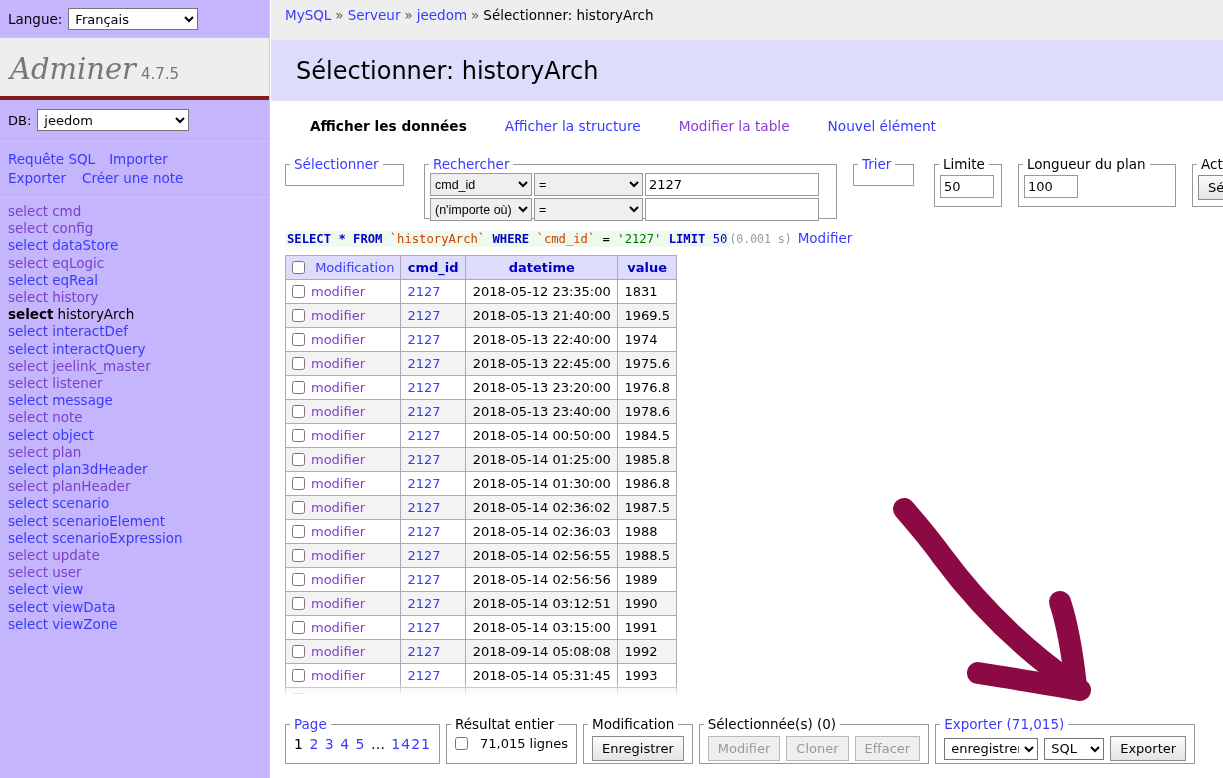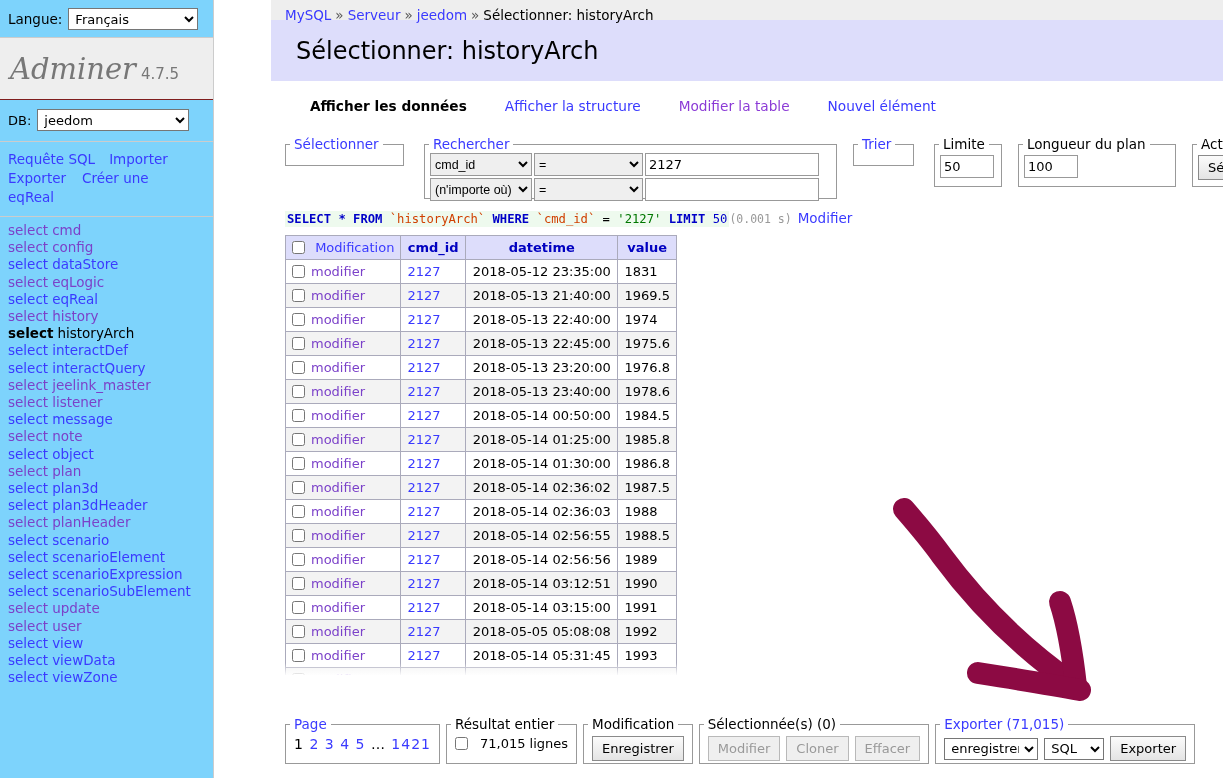--- a/index.html
+++ b/index.html
@@ -13,43 +13,43 @@
     font-size: 13px;
     color: #000;
   }
   a { color: #3a3aff; text-decoration: none; }
 
   #page { position: relative; width: 1223px; height: 778px; }
 
   
   #sidebar {
     position: absolute; left: 0; top: 0;
-    width: 214px; height: 778px;
-    background: #7dd3fc;
+    width: 270px; height: 778px;
+    background: #c4b5fd;
     border-right: 1px solid #ccc;
   }
   .lang-row {
     padding: 8px 8px 7px 8px;
     font-size: 13.5px;
     display: flex; align-items: center; gap: 6px;
     border-bottom: 1px solid #ccc;
   }
   .lang-row .lbl { color: #000; }
   select.styled {
     font-family: "DejaVu Sans", "Liberation Sans", sans-serif;
     font-size: 13px;
     border: 1px solid #767676;
     background: #fff;
     color: #000;
     padding: 1px 2px;
     height: 22px;
   }
   #logo-box {
     background: #eee;
-    border-bottom: 1px solid #7f1d1d;
+    border-bottom: 4px solid #7f1d1d;
     padding: 14px 10px 16px 10px;
     height: 62px;
   }
   #logo-box .brand {
     font-family: "DejaVu Serif", "Liberation Serif", serif;
     font-style: italic;
     font-size: 29px;
     color: #777;
     letter-spacing: 0px;
   }
@@ -86,21 +86,21 @@
   
   #main {
     position: absolute; left: 271px; top: 0;
     width: 952px; height: 778px;
     background: #fff;
   }
   #breadcrumb {
     background: #eee;
     padding: 7px 0 8px 14px;
     font-size: 13.5px;
-    height: 20px;
+    height: 40px;
     white-space: nowrap;
   }
   #breadcrumb .sep { color: #555; margin: 0 4px; }
   #breadcrumb .cur { color: #000; }
 
   #title-bar {
     background: #ddddfb;
     height: 62px;
     display: flex; align-items: center;
     padding-left: 25px;
@@ -279,47 +279,45 @@
       <select class="styled" style="width:152px">
         <option>jeedom</option>
       </select>
     </div>
 
     <div class="links-box">
       <div class="row1">
         <a href="#">Requête SQL</a><a href="#">Importer</a>
       </div>
       <div class="row2">
-        <a href="#">Exporter</a><a href="#">Créer une eqReal</a>
+        <a href="#">Exporter</a><a href="#">Créer une note</a>
       </div>
     </div>
 
     <div id="tables-list">
         <div class="tbl-item"><a href="#" class="sel visited">select</a><a href="#" class="name visited">cmd</a></div>
         <div class="tbl-item"><a href="#" class="sel visited">select</a><a href="#" class="name visited">config</a></div>
         <div class="tbl-item"><a href="#" class="sel">select</a><a href="#" class="name">dataStore</a></div>
         <div class="tbl-item"><a href="#" class="sel visited">select</a><a href="#" class="name visited">eqLogic</a></div>
         <div class="tbl-item"><a href="#" class="sel">select</a><a href="#" class="name">eqReal</a></div>
         <div class="tbl-item"><a href="#" class="sel visited">select</a><a href="#" class="name visited">history</a></div>
         <div class="tbl-item active"><a href="#" class="sel">select</a><a href="#" class="name">historyArch</a></div>
         <div class="tbl-item"><a href="#" class="sel">select</a><a href="#" class="name">interactDef</a></div>
         <div class="tbl-item"><a href="#" class="sel">select</a><a href="#" class="name">interactQuery</a></div>
         <div class="tbl-item"><a href="#" class="sel visited">select</a><a href="#" class="name visited">jeelink_master</a></div>
         <div class="tbl-item"><a href="#" class="sel visited">select</a><a href="#" class="name visited">listener</a></div>
         <div class="tbl-item"><a href="#" class="sel">select</a><a href="#" class="name">message</a></div>
         <div class="tbl-item"><a href="#" class="sel visited">select</a><a href="#" class="name visited">note</a></div>
         <div class="tbl-item"><a href="#" class="sel">select</a><a href="#" class="name">object</a></div>
         <div class="tbl-item"><a href="#" class="sel visited">select</a><a href="#" class="name visited">plan</a></div>
-        <div class="tbl-item"><a href="#" class="sel">select</a><a href="#" class="name">plan3d</a></div>
         <div class="tbl-item"><a href="#" class="sel">select</a><a href="#" class="name">plan3dHeader</a></div>
         <div class="tbl-item"><a href="#" class="sel visited">select</a><a href="#" class="name visited">planHeader</a></div>
         <div class="tbl-item"><a href="#" class="sel">select</a><a href="#" class="name">scenario</a></div>
         <div class="tbl-item"><a href="#" class="sel">select</a><a href="#" class="name">scenarioElement</a></div>
         <div class="tbl-item"><a href="#" class="sel">select</a><a href="#" class="name">scenarioExpression</a></div>
-        <div class="tbl-item"><a href="#" class="sel">select</a><a href="#" class="name">scenarioSubElement</a></div>
         <div class="tbl-item"><a href="#" class="sel visited">select</a><a href="#" class="name visited">update</a></div>
         <div class="tbl-item"><a href="#" class="sel visited">select</a><a href="#" class="name visited">user</a></div>
         <div class="tbl-item"><a href="#" class="sel">select</a><a href="#" class="name">view</a></div>
         <div class="tbl-item"><a href="#" class="sel">select</a><a href="#" class="name">viewData</a></div>
         <div class="tbl-item"><a href="#" class="sel">select</a><a href="#" class="name">viewZone</a></div>
       </div>
   </div>
 
   <div id="main">
 
@@ -500,21 +498,21 @@
             </tr>
             <tr class="odd">
               <td class="c-mod"><input type="checkbox" class="cb" style=""><a href="#">modifier</a></td>
               <td class="c-id"><a href="#">2127</a></td>
               <td class="c-dt">2018-05-14 03:15:00</td>
               <td class="c-val">1991</td>
             </tr>
             <tr class="even">
               <td class="c-mod"><input type="checkbox" class="cb" style=""><a href="#">modifier</a></td>
               <td class="c-id"><a href="#">2127</a></td>
-              <td class="c-dt">2018-05-05 05:08:08</td>
+              <td class="c-dt">2018-09-14 05:08:08</td>
               <td class="c-val">1992</td>
             </tr>
             <tr class="odd">
               <td class="c-mod"><input type="checkbox" class="cb" style=""><a href="#">modifier</a></td>
               <td class="c-id"><a href="#">2127</a></td>
               <td class="c-dt">2018-05-14 05:31:45</td>
               <td class="c-val">1993</td>
             </tr>
             <tr class="even">
               <td class="c-mod"><input type="checkbox" class="cb" style=""><a href="#">modifier</a></td>

